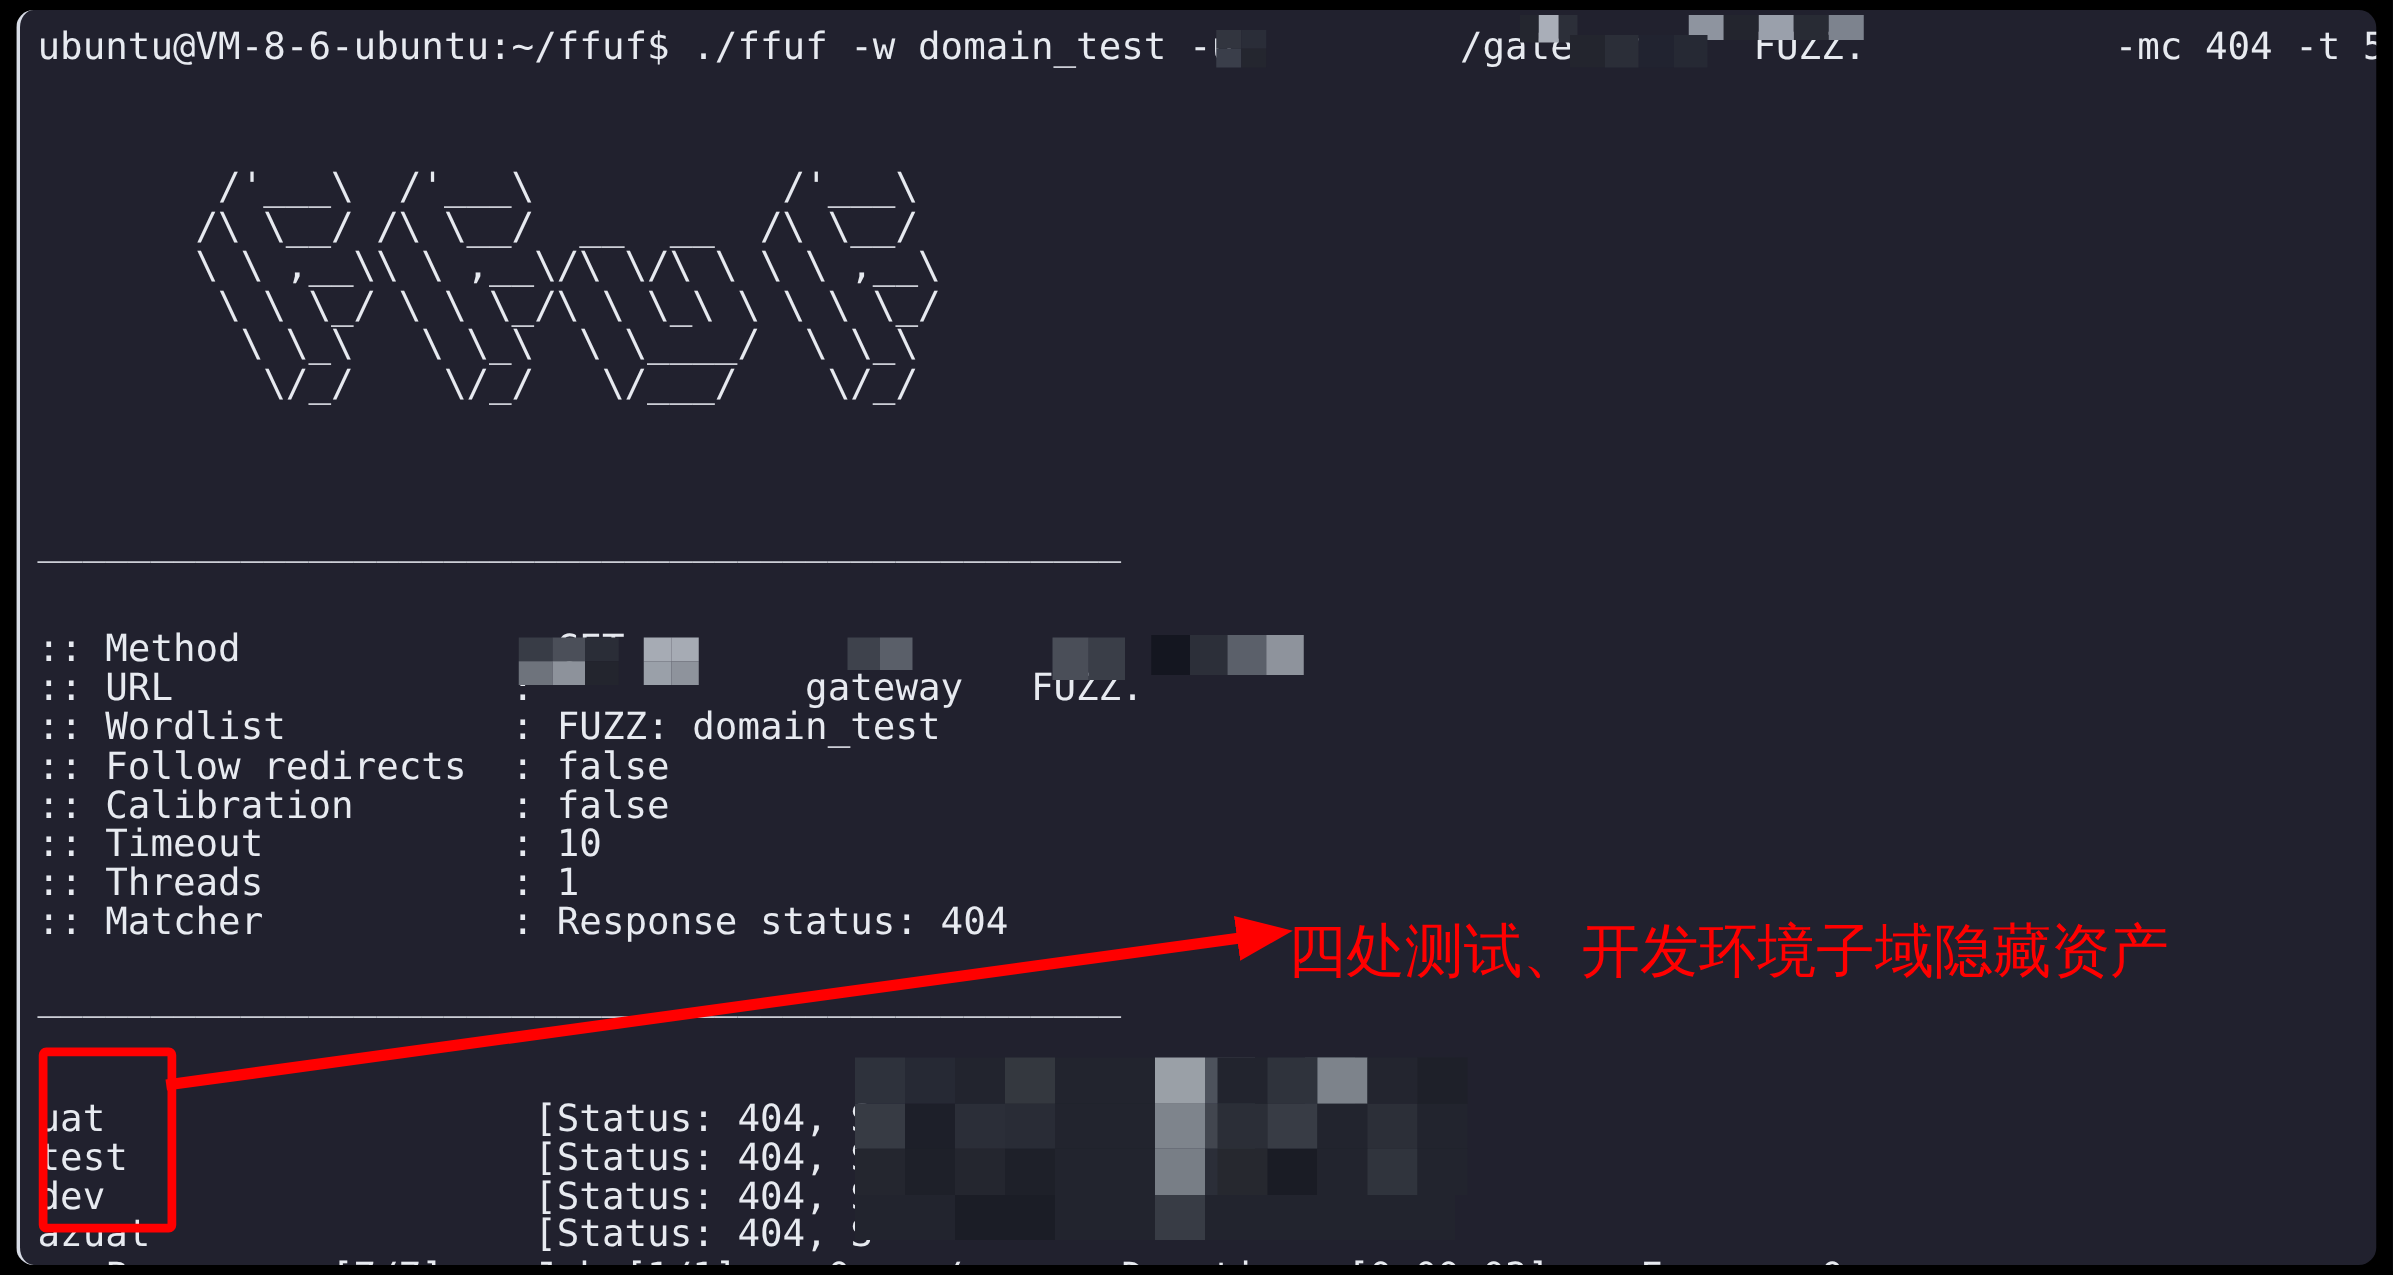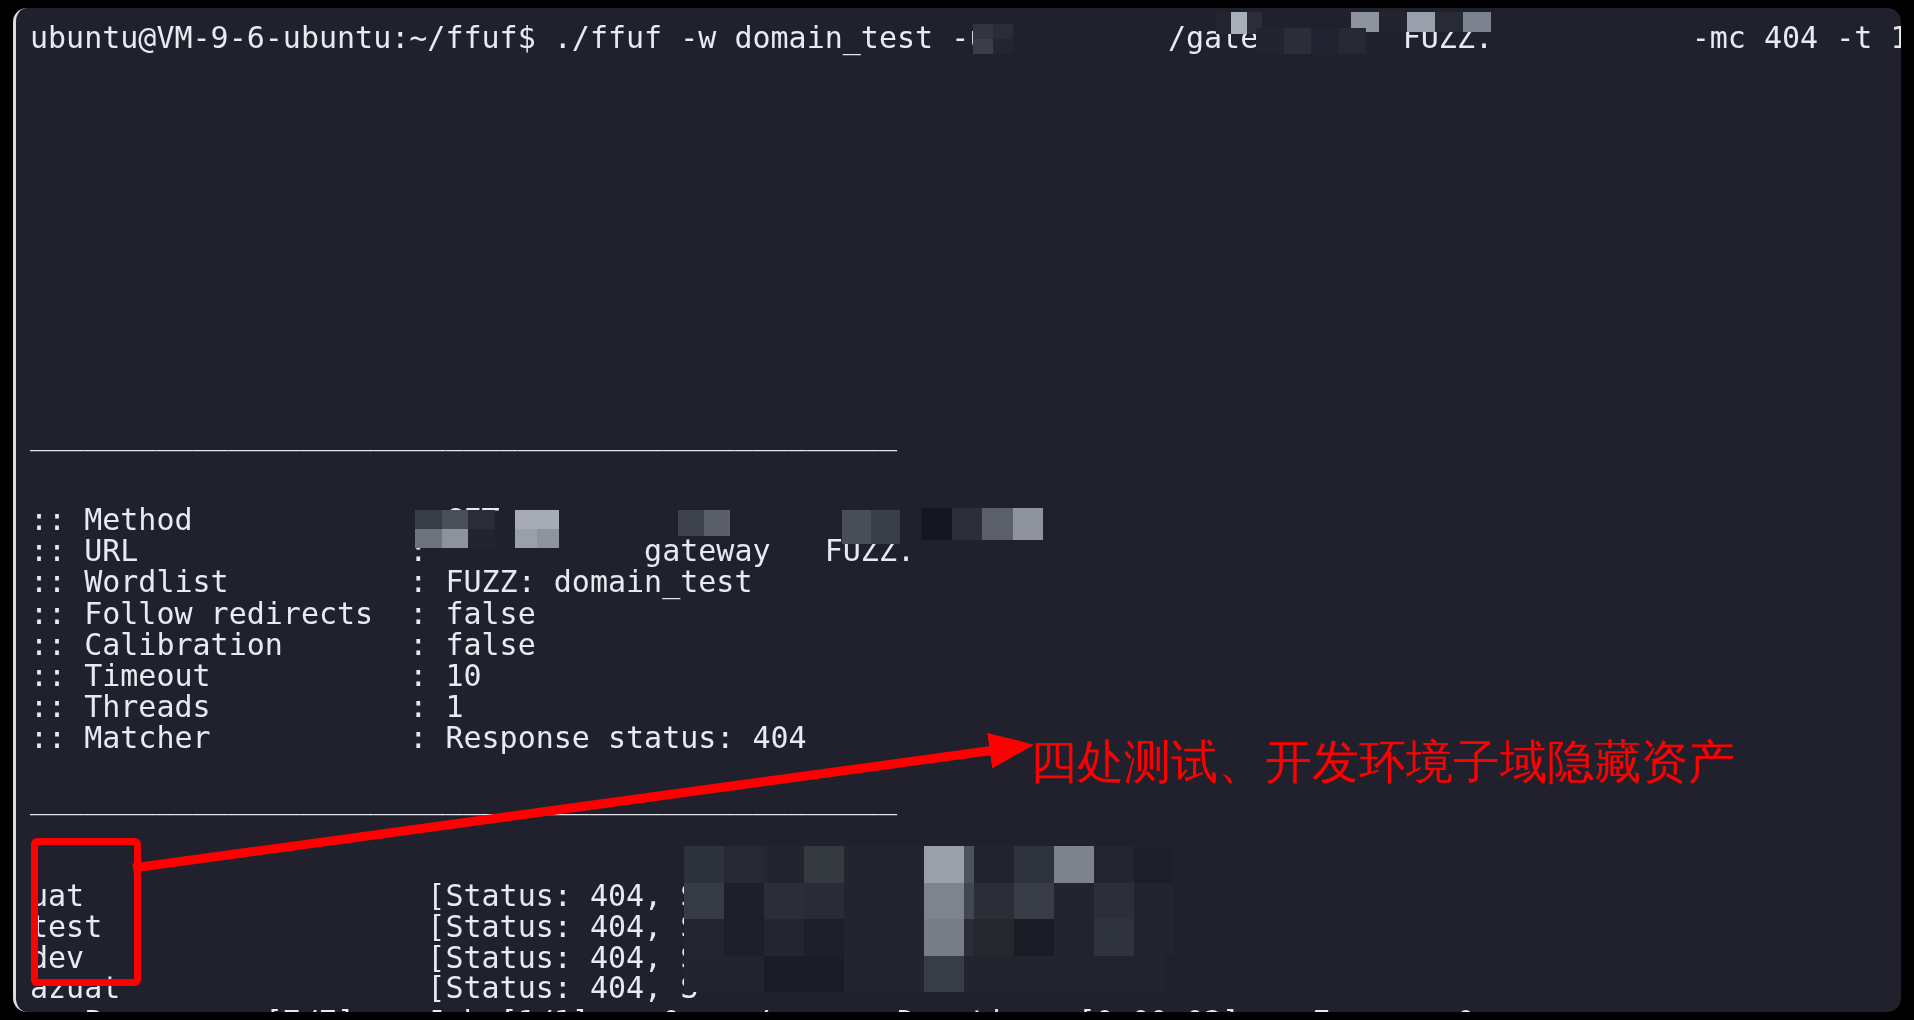--- a/index.html
+++ b/index.html
@@ -154,21 +154,21 @@
   }
 </style>
 </head>
 <body>
 
 <div id="screenshot">
 
   <div id="terminal">
     <div class="term-body">
 
-      <div class="line" id="prompt-line"><span>ubuntu@VM-9-6-ubuntu:~/ffuf$</span><span> </span><span>./ffuf -w domain_test -u</span><span>          </span><span>/gateway</span><span>     </span><span>FUZZ.</span><span>           </span><span>-mc 404 -t 1</span></div>
+      <div class="line" id="prompt-line"><span>ubuntu@VM-8-6-ubuntu:~/ffuf$</span><span> </span><span>./ffuf -w domain_test -u</span><span>          </span><span>/gateway</span><span>     </span><span>FUZZ.</span><span>           </span><span>-mc 404 -t 5</span></div>
 
       <div class="mosaic" style="left:957px;top:16px;width:40px;height:30px;grid-template-columns:repeat(2,1fr);grid-template-rows:repeat(2,1fr);">
         <i style="background:#32353f"></i>
           <i style="background:#2a2d38"></i>
         <i style="background:#3a3e4a"></i>
           <i style="background:#24262f"></i>
       </div>
       <div class="mosaic" style="left:1200px;top:4px;width:46px;height:22px;grid-template-columns:repeat(3,1fr);grid-template-rows:repeat(1,1fr);">
         <i style="background:#24262f"></i>
           <i style="background:#a9aeb8"></i>
@@ -181,20 +181,26 @@
           <i style="background:#282b34"></i>
           <i style="background:#7d838e"></i>
       </div>
       <div class="mosaic" style="left:1240px;top:20px;width:110px;height:26px;grid-template-columns:repeat(4,1fr);grid-template-rows:repeat(1,1fr);">
         <i style="background:#23252e"></i>
           <i style="background:#2b2e38"></i>
           <i style="background:#212330"></i>
           <i style="background:#262934"></i>
       </div>
 
+      <pre class="line" id="ascii-banner">        /'___\  /'___\           /'___\
+       /\ \__/ /\ \__/  __  __  /\ \__/
+       \ \ ,__\\ \ ,__\/\ \/\ \ \ \ ,__\
+        \ \ \_/ \ \ \_/\ \ \_\ \ \ \ \_/
+         \ \_\   \ \_\  \ \____/  \ \_\
+          \/_/    \/_/   \/___/    \/_/</pre>
 
 
       <div class="line" id="rule-top">________________________________________________</div>
 
       <pre class="line" id="config-block">:: Method            : GET
 :: URL               :            gateway   FUZZ.
 :: Wordlist          : FUZZ: domain_test
 :: Follow redirects  : false
 :: Calibration       : false
 :: Timeout           : 10

